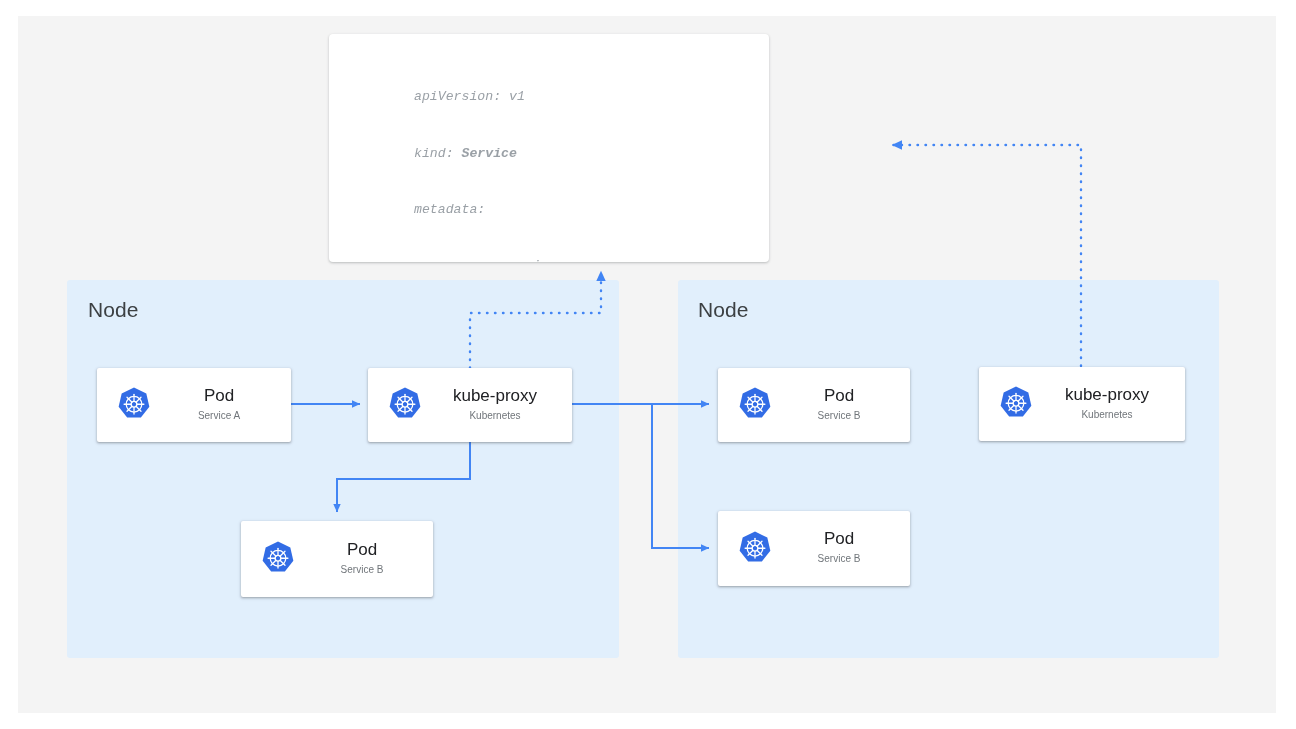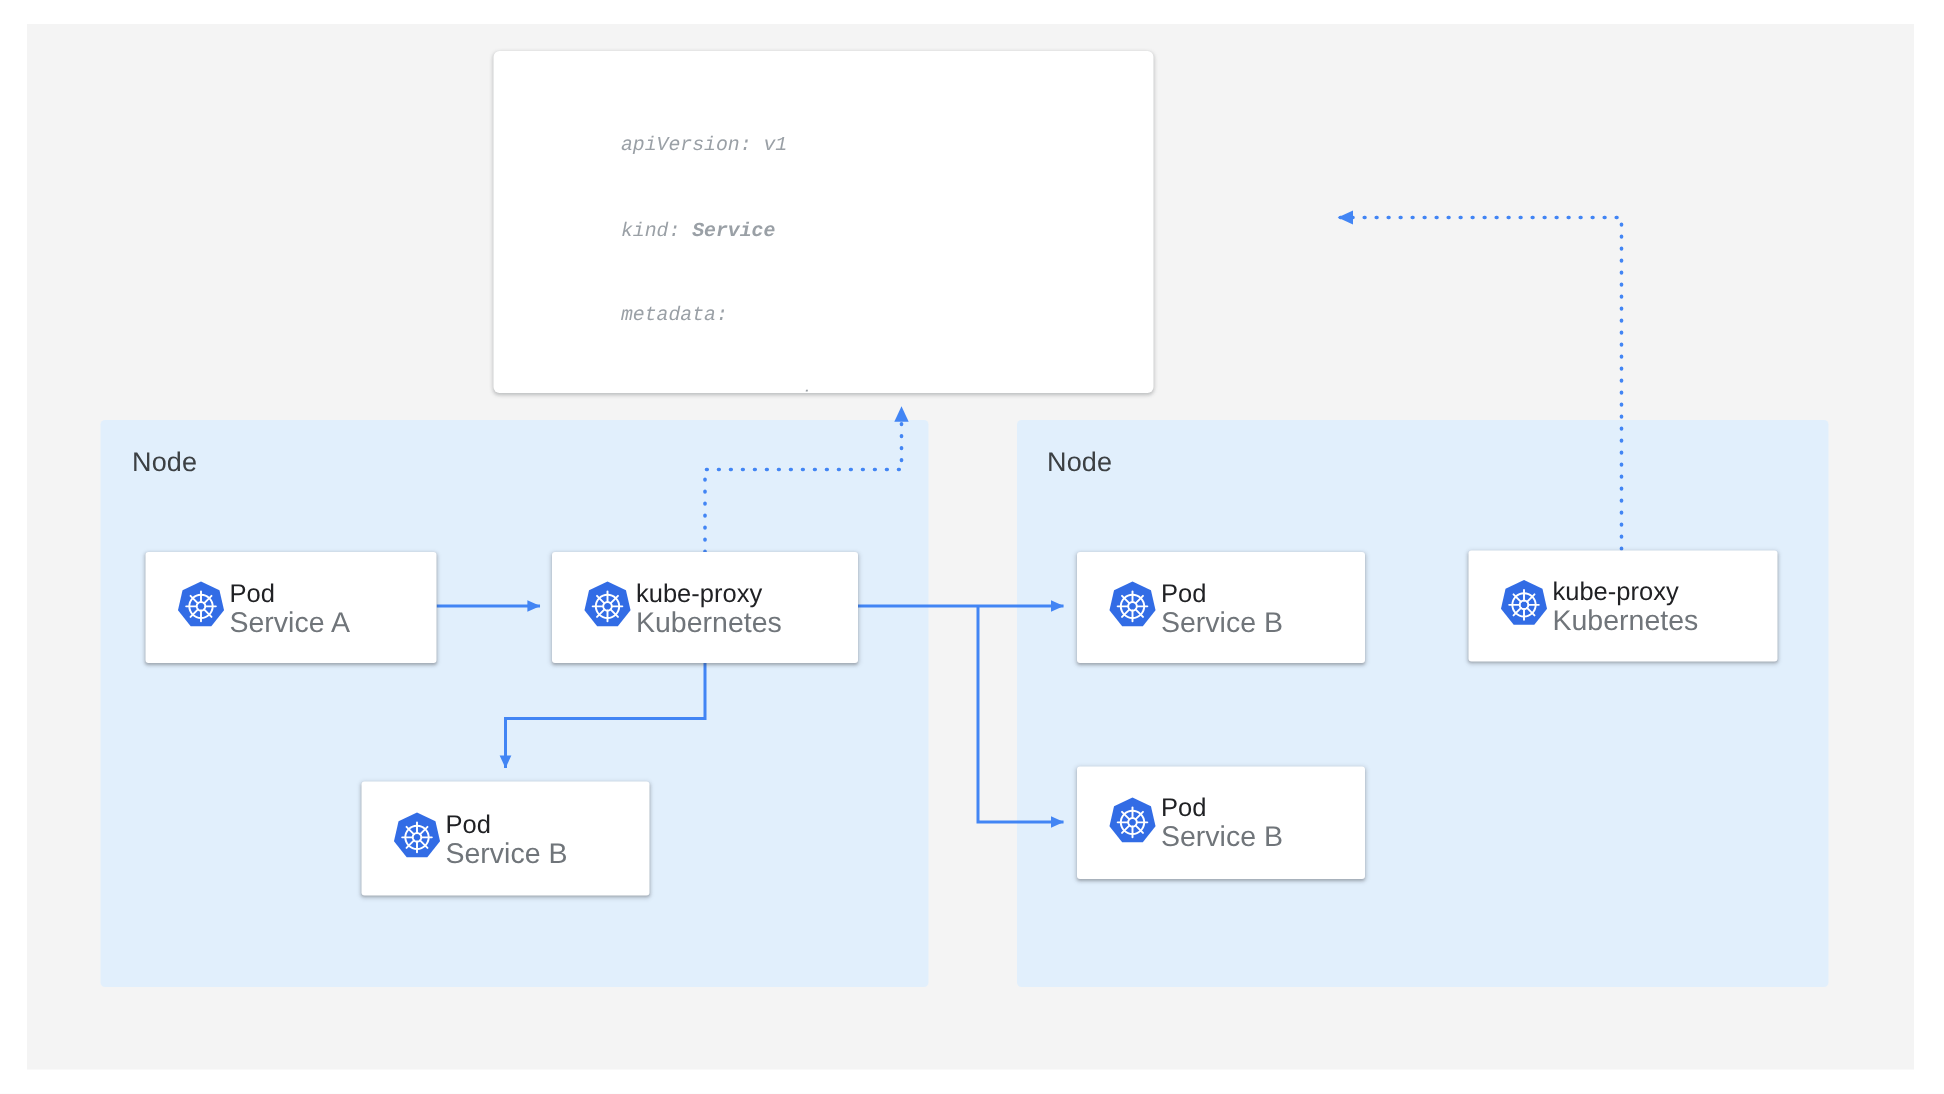--- a/index.html
+++ b/index.html
@@ -40,21 +40,21 @@
   }
 
   
   .node-box {
     position: absolute;
     background: #e1effc;
     border-radius: 3px;
   }
   .node-label {
     position: absolute;
-    font-size: 18px;
+    font-size: 21px;
     color: #3c4043;
     letter-spacing: 0.1px;
     white-space: nowrap;
   }
 
   
   .yaml-card {
     position: absolute;
     left: 329px;
     top: 34px;
@@ -89,31 +89,32 @@
     box-sizing: border-box;
   }
   .card .k8s-logo {
     flex: 0 0 auto;
     margin-left: 18px;
   }
   .card .card-text {
     flex: 1 1 auto;
     display: flex;
     flex-direction: column;
+    align-items: center;
     justify-content: center;
     padding-right: 6px;
   }
   .card .card-title {
     font-size: 17px;
     color: #202124;
     line-height: 21px;
     white-space: nowrap;
   }
   .card .card-sub {
-    font-size: 19px;
+    font-size: 10px;
     color: #70757a;
     line-height: 20px;
     white-space: nowrap;
   }
   svg { display: block; }
 </style>
 </head>
 <body>
 
 <div id="stage">

